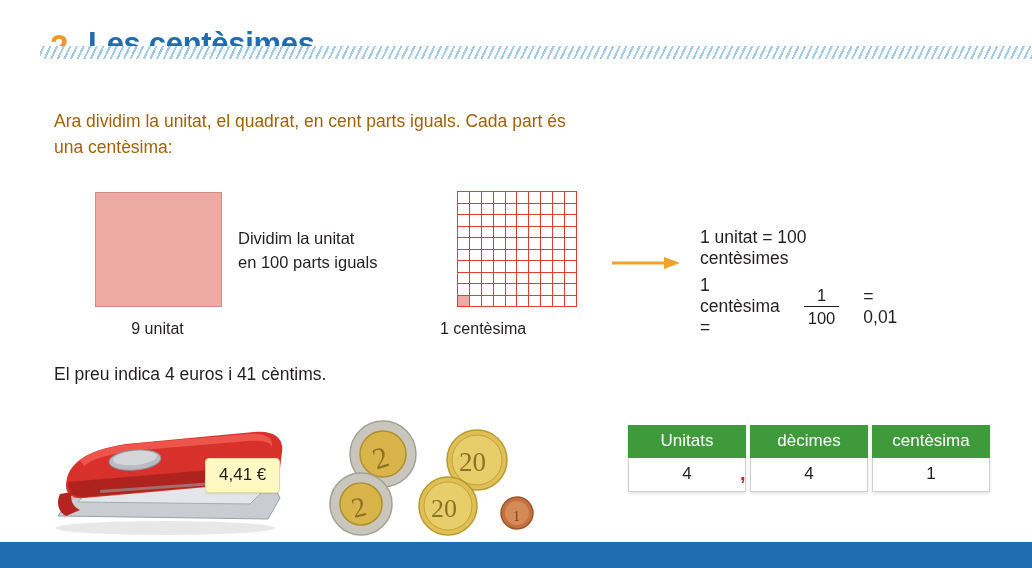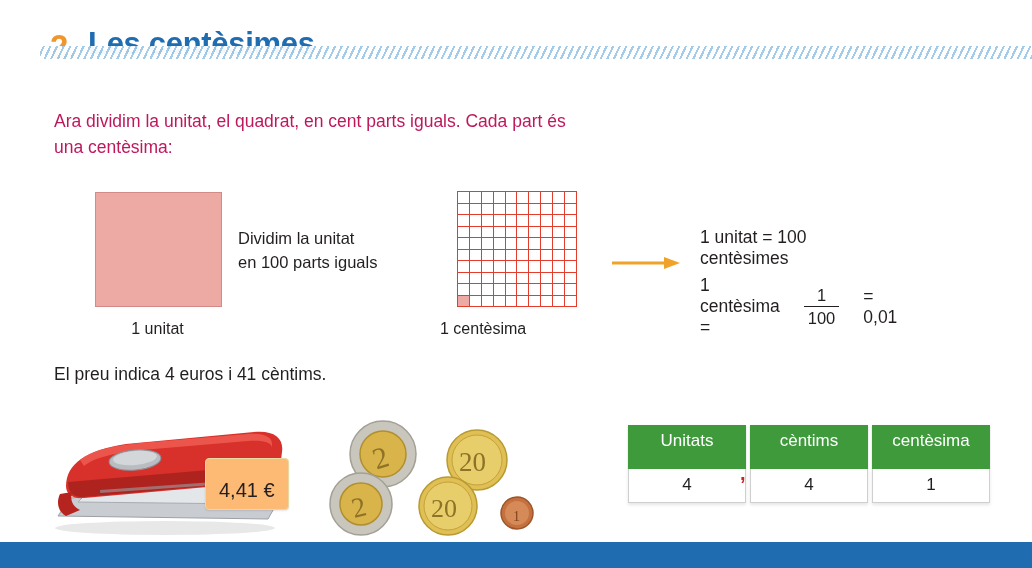--- a/index.html
+++ b/index.html
@@ -65,21 +65,21 @@
   }
 
   
   .intro {
     position: absolute;
     left: 54px;
     top: 108px;
     width: 700px;
     font-size: 17.5px;
     line-height: 26px;
-    color: #be185d;
+    color: #a16207;
   }
 
   
   .unit-square {
     position: absolute;
     left: 95px;
     top: 192px;
     width: 125px;
     height: 113px;
     background: #eda9a4;
@@ -195,25 +195,25 @@
     position: absolute;
     left: 40px;
     top: 420px;
     width: 260px;
     height: 120px;
   }
   .price-tag {
     position: absolute;
     left: 205px;
     top: 458px;
-    padding: 20px 13px 7px 13px;
-    background: #fdba74;
+    padding: 6px 13px 7px 13px;
+    background: #fef9c3;
     border: 1px solid #e8d9a3;
     border-radius: 4px;
-    font-size: 20px;
+    font-size: 17px;
     color: #231f20;
     box-shadow: 0 1px 2px rgba(0,0,0,0.10);
   }
 
   
   .coins {
     position: absolute;
     left: 325px;
     top: 412px;
     width: 250px;
@@ -230,21 +230,21 @@
     gap: 4px;
   }
   .pv-col {
     width: 118px;
   }
   .pv-head {
     background: #3f9a3c;
     color: #ffffff;
     font-size: 17px;
     text-align: center;
-    padding: 6px 0 18px 0;
+    padding: 6px 0 7px 0;
     box-shadow: 0 1px 2px rgba(0,0,0,0.18);
   }
   .pv-cell {
     background: #ffffff;
     border: 1px solid #cfcfcf;
     border-top: none;
     font-size: 17px;
     text-align: center;
     padding: 6px 0 7px 0;
     box-shadow: 0 2px 3px rgba(0,0,0,0.10);
@@ -278,21 +278,21 @@
     <div class="sec-title">Les centèsimes</div>
   </div>
   <div class="title-rule"></div>
 
   <div class="intro">
     <div>Ara dividim la unitat, el quadrat, en cent parts iguals. Cada part és</div>
     <div>una centèsima:</div>
   </div>
 
   <div class="unit-square"></div>
-  <div class="caption-unit">1 unitat</div>
+  <div class="caption-unit">9 unitat</div>
 
   <div class="mid-text">
     <div>Dividim la unitat</div>
     <div>en 100 parts iguals</div>
   </div>
 
   <div class="grid-wrap">
     <div class="grid100" id="grid100">
         <div></div>
         <div></div>
@@ -478,21 +478,21 @@
       </g>
     </svg>
   </div>
 
   <div class="pv-table">
     <div class="pv-col">
       <div class="pv-head">Unitats</div>
       <div class="pv-cell">4</div>
     </div>
     <div class="pv-col">
-      <div class="pv-head">cèntims</div>
+      <div class="pv-head">dècimes</div>
       <div class="pv-cell">4</div>
     </div>
     <div class="pv-col">
       <div class="pv-head">centèsima</div>
       <div class="pv-cell">1</div>
     </div>
   </div>
   <div class="pv-comma">,</div>
 
   <div class="footer-bar"></div>

